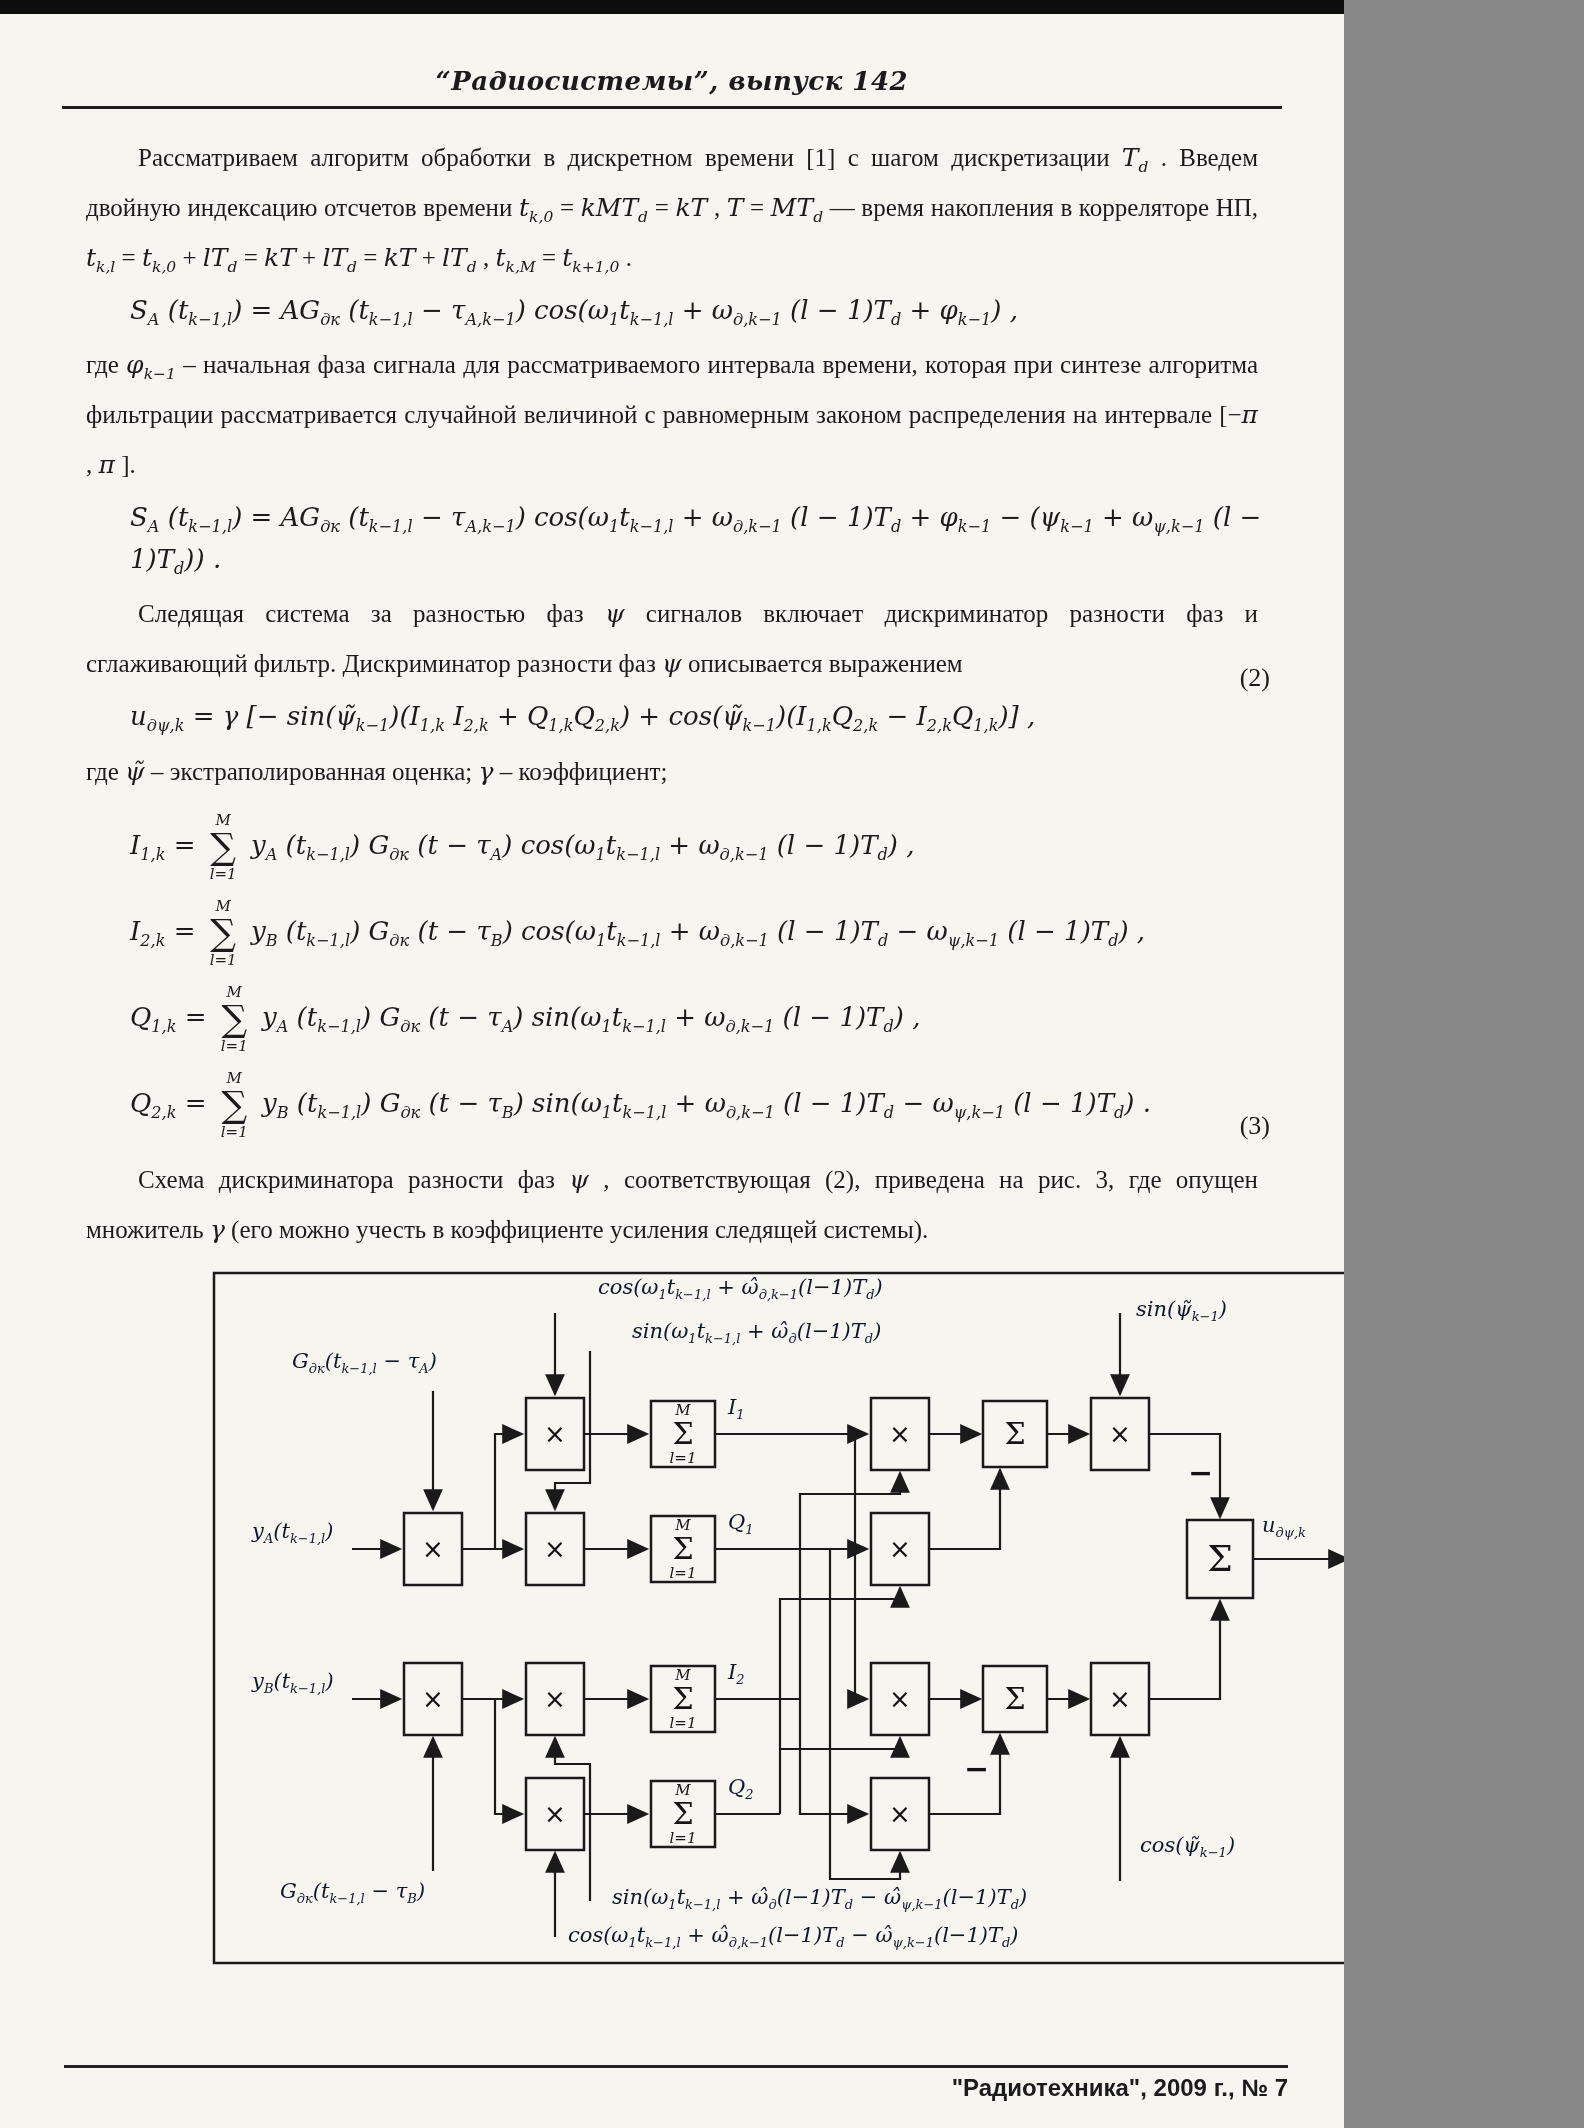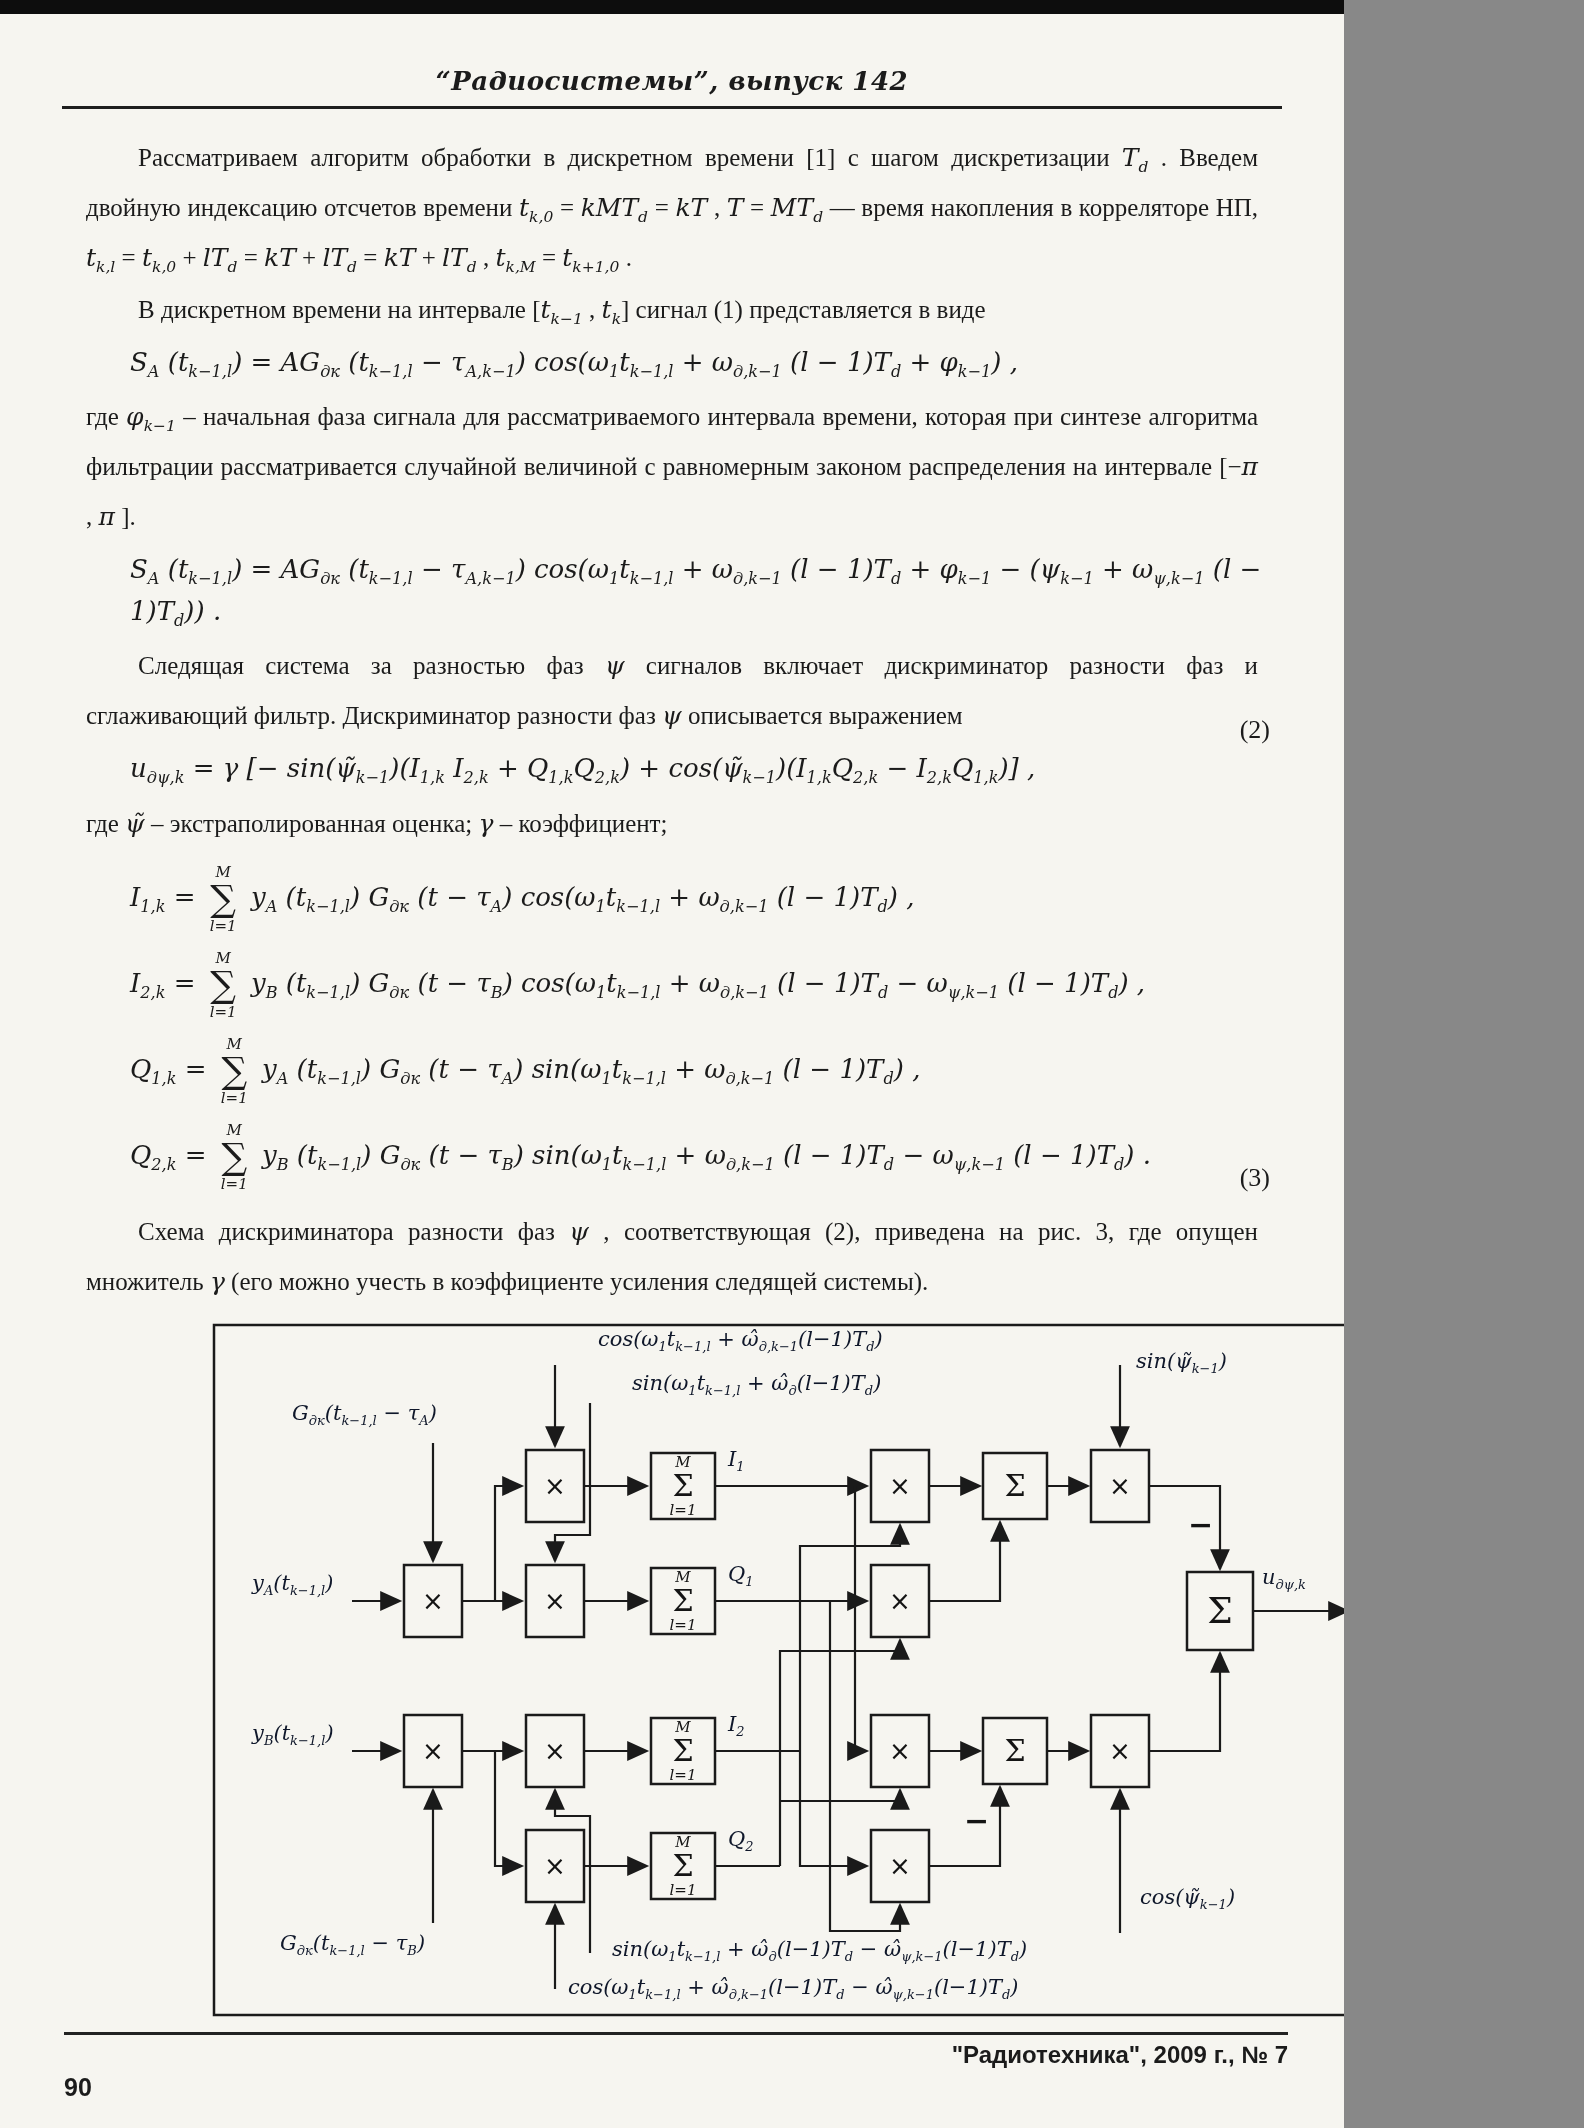--- a/index.html
+++ b/index.html
@@ -50,21 +50,20 @@
 <div class="page">
   <div class="scan-bar"></div>
 
   <header>
     <div class="journal-header">“Радиосистемы”, выпуск 142</div>
     <div class="header-rule"></div>
   </header>
 
   <main>
     <p class="indent">Рассматриваем алгоритм обработки в дискретном времени [1] с шагом дискретизации <i>T<sub>d</sub></i> . Введем двойную индексацию отсчетов времени <i>t<sub>k,0</sub></i> = <i>kMT<sub>d</sub></i> = <i>kT</i> ,  <i>T</i> = <i>MT<sub>d</sub></i>  —  время накопления в корреляторе НП, <i>t<sub>k,l</sub></i> = <i>t<sub>k,0</sub></i> + <i>lT<sub>d</sub></i> = <i>kT</i> + <i>lT<sub>d</sub></i>  = <i>kT</i> + <i>lT<sub>d</sub></i> ,  <i>t<sub>k,M</sub></i> = <i>t<sub>k+1,0</sub></i> .</p>
-    <p class="indent">В дискретном времени на интервале  [<i>t<sub>k−1</sub></i> , <i>t<sub>k</sub></i>]  сигнал (1) представляется в виде</p>
     <div class="eq"><i>S<sub>A</sub></i> (<i>t<sub>k−1,l</sub></i>) = <i>AG</i><sub>дк</sub> (<i>t<sub>k−1,l</sub></i> − <i>τ<sub>A,k−1</sub></i>) cos(<i>ω</i><sub>1</sub><i>t<sub>k−1,l</sub></i> + <i>ω</i><sub>д,k−1</sub> (<i>l</i> − 1)<i>T<sub>d</sub></i> + <i>φ<sub>k−1</sub></i>) ,</div>
     <p>где  <i>φ<sub>k−1</sub></i>  –  начальная фаза сигнала для рассматриваемого интервала времени, которая при синтезе алгоритма фильтрации рассматривается случайной величиной с равномерным законом распределения на интервале  [−<i>π</i> , <i>π</i> ].</p>
     <div class="eq"><i>S<sub>A</sub></i> (<i>t<sub>k−1,l</sub></i>) = <i>AG</i><sub>дк</sub> (<i>t<sub>k−1,l</sub></i> − <i>τ<sub>A,k−1</sub></i>) cos(<i>ω</i><sub>1</sub><i>t<sub>k−1,l</sub></i> + <i>ω</i><sub>д,k−1</sub> (<i>l</i> − 1)<i>T<sub>d</sub></i> + <i>φ<sub>k−1</sub></i> − (<i>ψ<sub>k−1</sub></i> + <i>ω</i><sub>ψ,k−1</sub> (<i>l</i> − 1)<i>T<sub>d</sub></i>)) .</div>
     <p class="indent">Следящая система за разностью фаз  <i>ψ</i>  сигналов включает дискриминатор разности фаз и сглаживающий фильтр. Дискриминатор разности фаз  <i>ψ</i>  описывается выражением</p>
     <div class="eq rel">
       <span class="eqnum">(2)</span>
       <span><i>u</i><sub>дψ,k</sub> = <i>γ</i> [− sin(<i>ψ̃<sub>k−1</sub></i>)(<i>I</i><sub>1,k</sub> <i>I</i><sub>2,k</sub> + <i>Q</i><sub>1,k</sub><i>Q</i><sub>2,k</sub>) + cos(<i>ψ̃<sub>k−1</sub></i>)(<i>I</i><sub>1,k</sub><i>Q</i><sub>2,k</sub> − <i>I</i><sub>2,k</sub><i>Q</i><sub>1,k</sub>)] ,</span>
     </div>
     <p>где  <i>ψ̃</i>  – экстраполированная оценка;  <i>γ</i>  – коэффициент;</p>
     <div class="eq-group">
@@ -217,15 +216,14 @@
       <div class="dlbl" style="left:940px;top:564px">cos(ψ̃<sub>k−1</sub>)</div>
       <div class="dlbl" style="left:1062px;top:244px">u<sub>дψ,k</sub></div>
       <div class="dminus" style="left:988px;top:186px">−</div>
       <div class="dminus" style="left:764px;top:482px">−</div>
     </div>
   </figure>
 
   <div class="footer">
     <div class="footer-rule"></div>
     <div class="footer-journal">"Радиотехника", 2009 г., № 7</div>
-    <div class="footer-page">90</div>
   </div>
 </div>
 
 </body></html>

